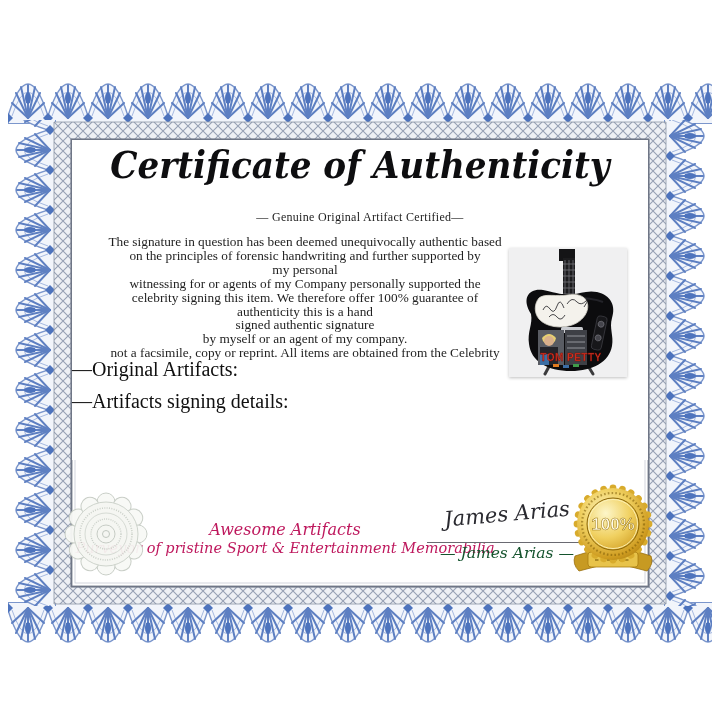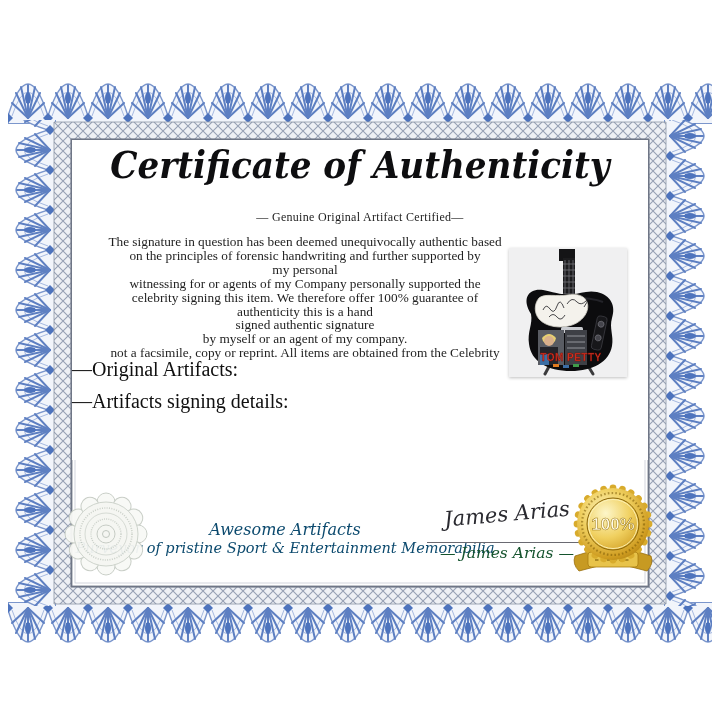--- a/index.html
+++ b/index.html
@@ -13,21 +13,21 @@
          font-size:38px;color:#0e0e10;transform:scaleX(.9);transform-origin:center;}
   .subtitle{position:absolute;top:70px;left:0;width:100%;text-align:center;
             font-size:12px;color:#1c1c1c;letter-spacing:.3px;}
   .bodytext{position:absolute;top:95px;left:0;width:422px;text-align:center;
             font-size:13.3px;line-height:13.9px;color:#1e1e1e;margin-left:22px;}
   .field-label{position:absolute;left:0;font-size:20px;color:#101010;}
   .lbl1{top:218px;} .lbl2{top:250px;}
   .photo{position:absolute;left:437px;top:108px;width:118px;height:129px;
          background:#f1f1f2;box-shadow:0 1px 3px rgba(0,0,0,.25);}
   .footer{position:absolute;left:3px;top:380px;width:420px;text-align:center;
-          font-family:"DejaVu Serif",serif;font-style:italic;color:#0c4a6e;}
+          font-family:"DejaVu Serif",serif;font-style:italic;color:#be185d;}
   .footer .company{font-size:16px;}
   .footer .tagline{font-size:14.5px;margin-top:1px;}
   .sigblock{position:absolute;left:355px;top:362px;width:160px;text-align:center;}
   .sig-script{font-family:"DejaVu Serif",serif;font-style:italic;font-size:21px;
               color:#2a2a30;transform:rotate(-5deg);}
   .sig-printed{font-family:"DejaVu Serif",serif;font-style:italic;font-size:15.5px;
                color:#14532d;border-top:1px solid #6a6a72;margin-top:16px;padding-top:1px;}
   .goldseal{position:absolute;left:498px;top:344px;}
   .embseal{position:absolute;left:-10px;top:350px;opacity:.95;}
 </style>

